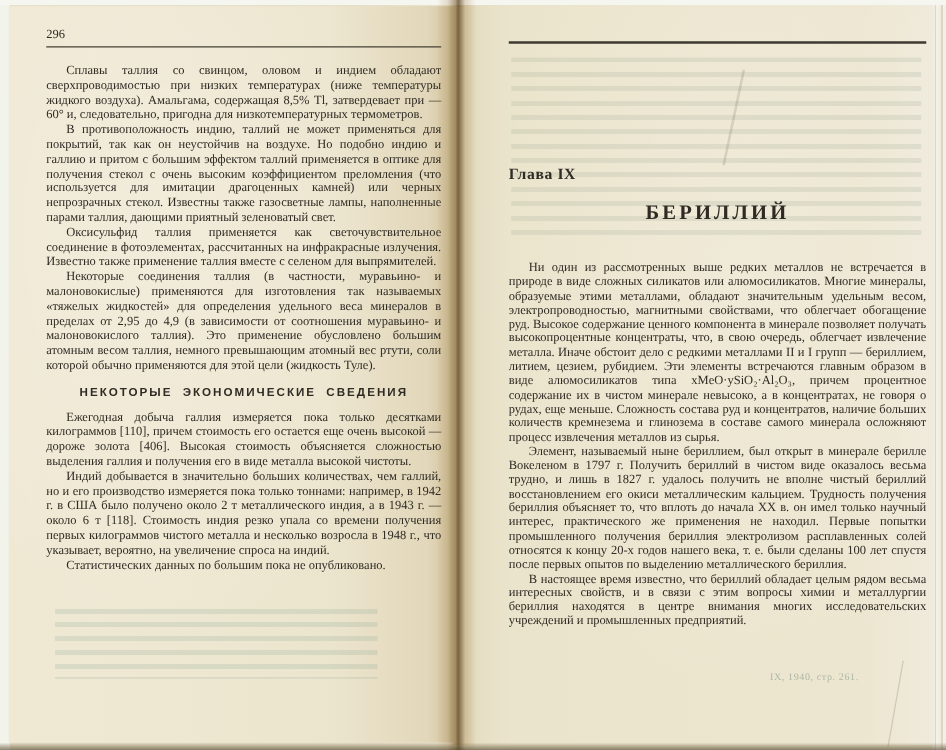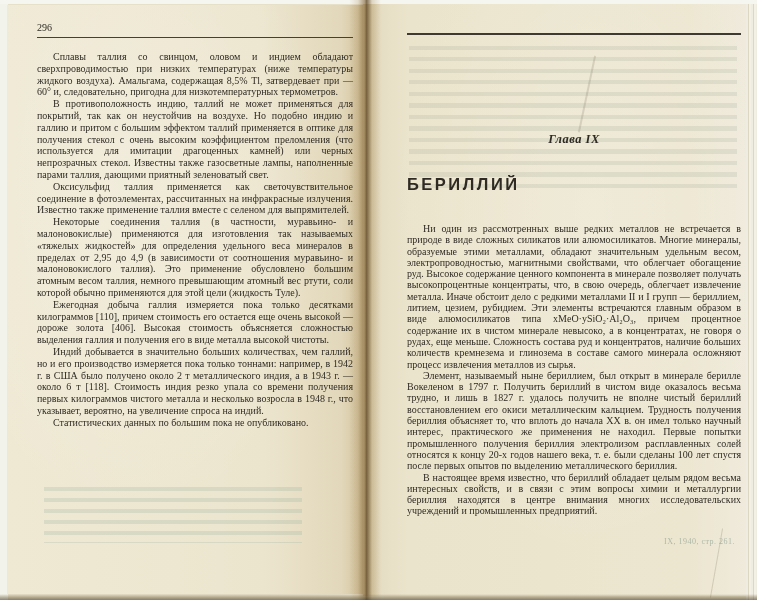--- a/index.html
+++ b/index.html
@@ -48,40 +48,40 @@
 
   .body-copy{margin-top:13px;font-size:10px;line-height:11.8px;text-align:justify;}
   .body-copy p{margin:0;text-indent:16px;}
   #right-text .body-copy{line-height:11.3px;}
 
   .sec-heading{
     font-family:"Liberation Sans","DejaVu Sans",sans-serif;font-weight:bold;
     font-size:9.3px;text-align:center;letter-spacing:1.6px;word-spacing:4px;margin:10px 0 8px;
   }
   .top-rule{border-top:2px solid #3e3a32;height:0;}
-  .chapter-label{margin-top:97px;text-align:center;font-weight:bold;font-style:italic;
+  .chapter-label{margin-top:97px;font-weight:bold;
     font-size:12.5px;letter-spacing:.5px;}
-  .chapter-title{margin-top:28px;text-align:left;
-    font-family:Liberation Sans, sans-serif;font-weight:bold;
+  .chapter-title{margin-top:13px;text-align:center;
+    font-family:Liberation Serif, serif;font-weight:bold;
     font-size:16.5px;letter-spacing:2.5px;}
   .intro{margin-top:29px;}
   .history-head{margin:11px 0 9px;}
 
   
   .ghost{position:absolute;z-index:2;pointer-events:none;filter:blur(.6px);}
   #ghost-right-top{
     left:409px;top:46px;width:328px;height:146px;opacity:.5;
     background:repeating-linear-gradient(180deg,rgba(125,142,122,.30) 0 4px,rgba(0,0,0,0) 4px 11.5px);
   }
   #ghost-left-bottom{
     left:44px;top:487px;width:258px;height:56px;opacity:.55;
     background:repeating-linear-gradient(180deg,rgba(110,150,135,.30) 0 4px,rgba(0,0,0,0) 4px 11px);
   }
   #ghost-note{
-    position:absolute;left:664px;top:537px;z-index:2;font-size:8px;
+    position:absolute;left:616px;top:537px;z-index:2;font-size:8px;
     color:var(--showthrough,rgba(105,125,110,.9));opacity:.5;filter:blur(.4px);letter-spacing:.5px;
   }
   .crease{position:absolute;z-index:4;pointer-events:none;}
   #crease-right-top{left:586px;top:55px;width:1.5px;height:78px;background:rgba(100,90,70,.18);transform:rotate(12deg);}
   #crease-right-bottom{left:716px;top:528px;width:1px;height:70px;background:rgba(120,110,85,.25);transform:rotate(10deg);}
 </style>
 </head>
 <body>
 
 <div class="page" id="left-page"></div>
@@ -93,20 +93,21 @@
 
 <div id="left-text">
   <div class="pg-header">
     <span>296</span>
   </div>
   <div class="body-copy">
     <p>Сплавы таллия со свинцом, оловом и индием обладают сверхпроводимостью при низких температурах (ниже температуры жидкого воздуха). Амальгама, содержащая 8,5% Tl, затвердевает при —60° и, следовательно, пригодна для низкотемпературных термометров.</p>
     <p>В противоположность индию, таллий не может применяться для покрытий, так как он неустойчив на воздухе. Но подобно индию и галлию и притом с большим эффектом таллий применяется в оптике для получения стекол с очень высоким коэффициентом преломления (что используется для имитации драгоценных камней) или черных непрозрачных стекол. Известны также газосветные лампы, наполненные парами таллия, дающими приятный зеленоватый свет.</p>
     <p>Оксисульфид таллия применяется как светочувствительное соединение в фотоэлементах, рассчитанных на инфракрасные излучения. Известно также применение таллия вместе с селеном для выпрямителей.</p>
     <p>Некоторые соединения таллия (в частности, муравьино- и малоновокислые) применяются для изготовления так называемых «тяжелых жидкостей» для определения удельного веса минералов в пределах от 2,95 до 4,9 (в зависимости от соотношения муравьино- и малоновокислого таллия). Это применение обусловлено большим атомным весом таллия, немного превышающим атомный вес ртути, соли которой обычно применяются для этой цели (жидкость Туле).</p>
+    <div class="sec-heading">НЕКОТОРЫЕ ЭКОНОМИЧЕСКИЕ СВЕДЕНИЯ</div>
     <p>Ежегодная добыча галлия измеряется пока только десятками килограммов [110], причем стоимость его остается еще очень высокой — дороже золота [406]. Высокая стоимость объясняется сложностью выделения галлия и получения его в виде металла высокой чистоты.</p>
     <p>Индий добывается в значительно больших количествах, чем галлий, но и его производство измеряется пока только тоннами: например, в 1942 г. в США было получено около 2 т металлического индия, а в 1943 г. — около 6 т [118]. Стоимость индия резко упала со времени получения первых килограммов чистого металла и несколько возросла в 1948 г., что указывает, вероятно, на увеличение спроса на индий.</p>
     <p>Статистических данных по большим пока не опубликовано.</p>
   </div>
 </div>
 
 <div id="right-text">
   <div class="top-rule"></div>
   <div class="chapter-label">Глава IX</div>
   <div class="chapter-title">БЕРИЛЛИЙ</div>

